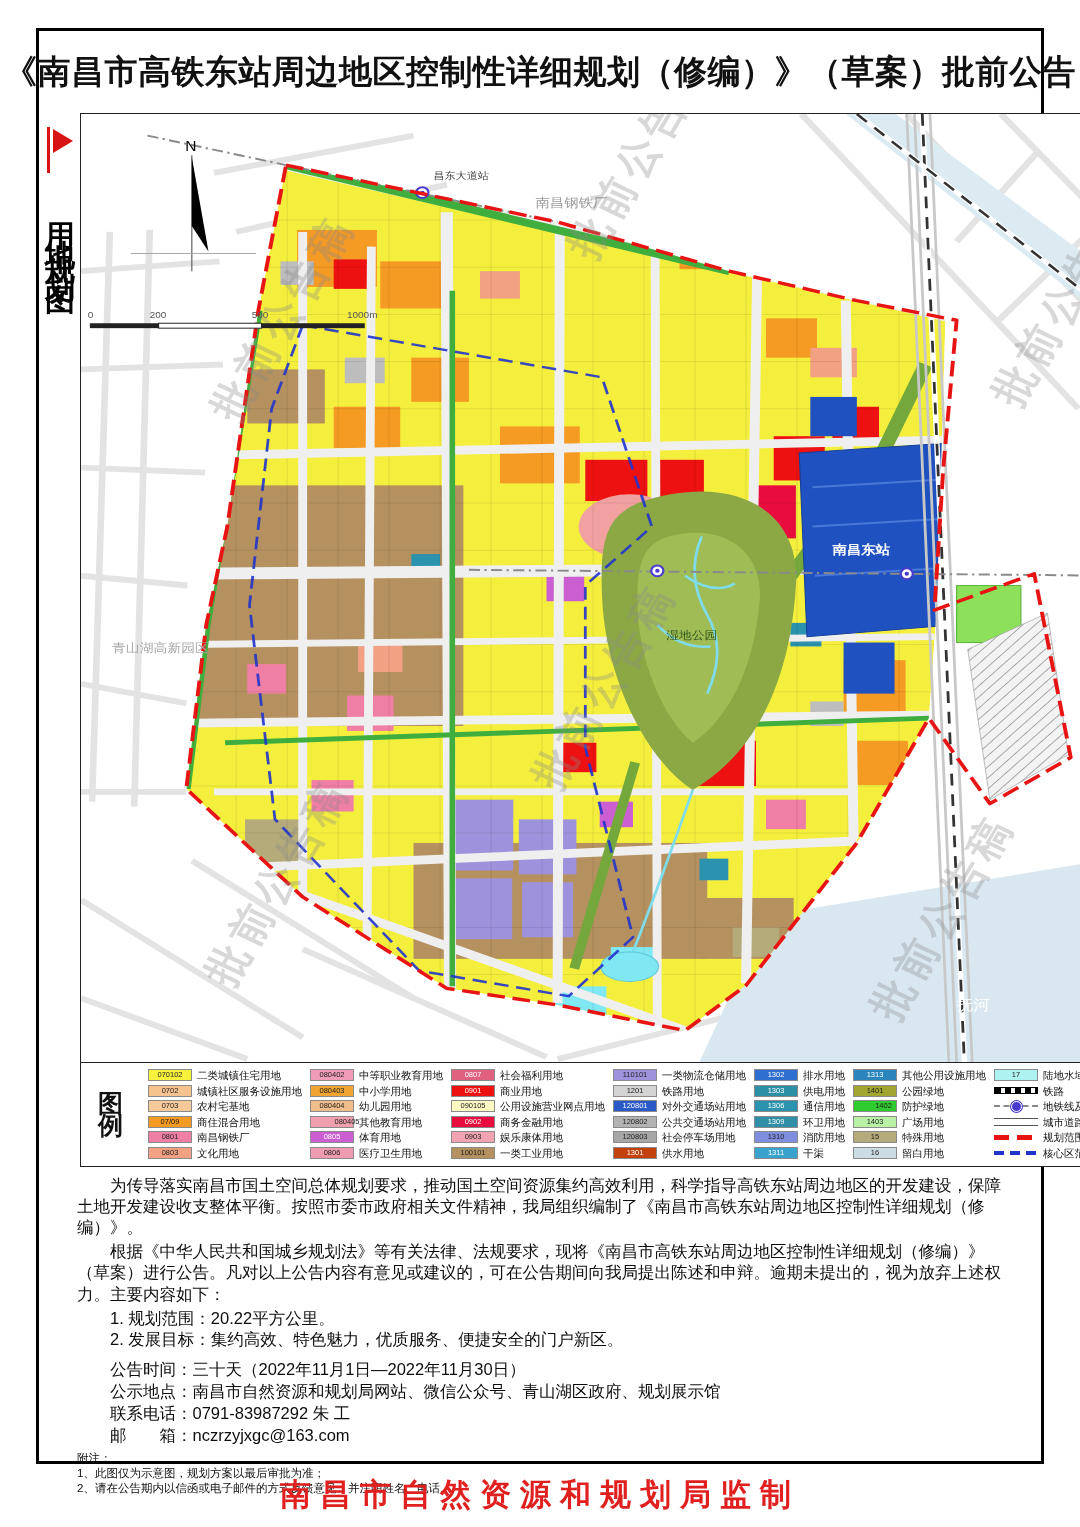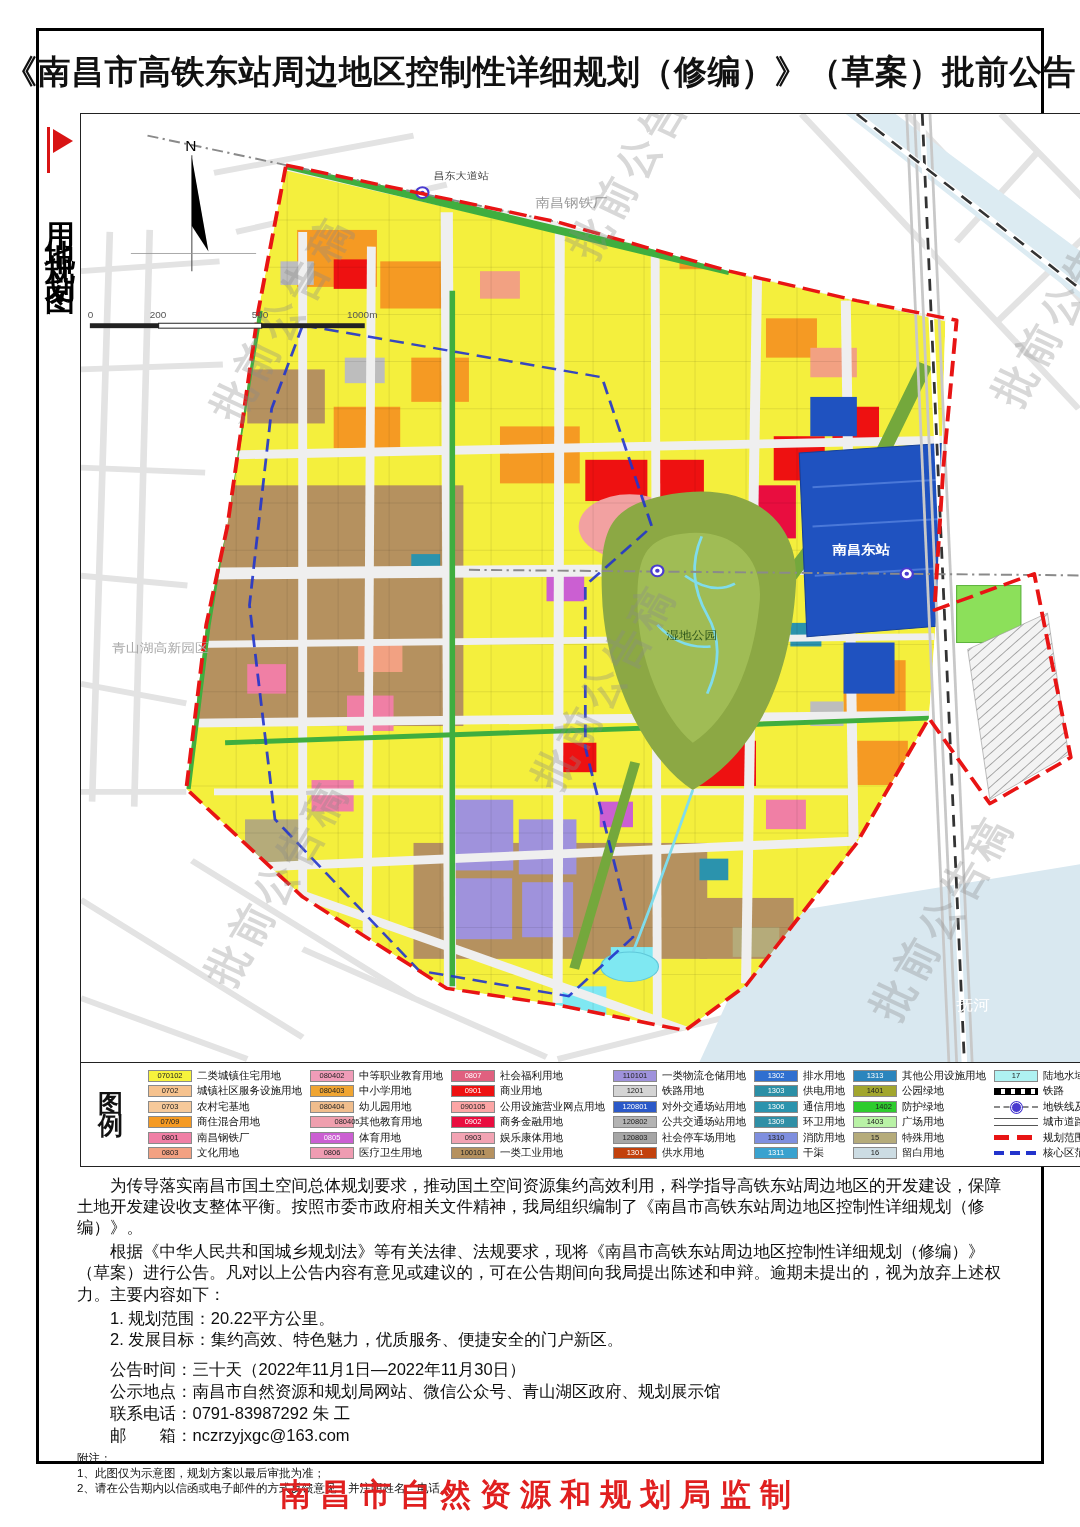--- a/index.html
+++ b/index.html
@@ -17,21 +17,21 @@
   .sidebar-label{writing-mode:vertical-rl;text-orientation:upright;font-size:30px;font-weight:600;
         letter-spacing:16px;color:#000;}
   .map-frame{flex:1;border:1px solid #222;margin-right:6px;box-sizing:border-box;}
   .map-area{height:948px;position:relative;background:#fff;overflow:hidden;}
   .map-area svg{display:block;width:100%;height:100%;}
   .legend{border-top:1px solid #222;height:104px;display:flex;box-sizing:border-box;padding:6px 8px 4px 10px;gap:6px;background:#fff;}
   .legend-heading{writing-mode:vertical-rl;text-orientation:upright;font-size:25px;font-weight:700;
         letter-spacing:20px;margin:4px 14px 0 4px;}
   .legend-cols{flex:1;display:flex;gap:8px;}
   .legend-col{flex:1;display:flex;flex-direction:column;gap:2.5px;}
-  .legend-row{display:flex;align-items:center;gap:5px;height:13px;}
+  .legend-row{display:flex;gap:5px;height:13px;}
   .swatch{width:44px;height:12px;border:.5px solid #8a8a8a;box-sizing:border-box;display:flex;
         align-items:center;justify-content:center;font-size:7.5px;line-height:1;flex:0 0 44px;}
   .legend-label{font-size:10.5px;white-space:nowrap;}
   .sym{width:44px;height:12px;flex:0 0 44px;position:relative;display:flex;align-items:center;}
   .sym-railway i{display:block;width:100%;height:5px;background:repeating-linear-gradient(90deg,#000 0 6px,#fff 6px 10px);border:1px solid #000;}
   .sym-metro i{display:block;width:100%;border-top:2px dashed #8a8a8a;}
   .sym-metro u{position:absolute;left:17px;top:1px;width:9px;height:9px;border-radius:50%;
         background:#4a3bd0;border:1.5px solid #fff;box-shadow:0 0 0 1px #4a3bd0;}
   .sym-road i{display:block;width:100%;height:6px;border-top:1.2px solid #555;border-bottom:1.2px solid #555;}
   .sym-plan i{display:block;width:100%;height:5px;
@@ -382,21 +382,21 @@
               <div class="legend-col">
                 <div class="legend-row">
                   <span class="swatch" style="background: rgb(224, 96, 127); color: rgb(255, 255, 255);">0807</span>
                   <span class="legend-label">社会福利用地</span>
                 </div>
                 <div class="legend-row">
                   <span class="swatch" style="background: rgb(238, 17, 17); color: rgb(255, 255, 255);">0901</span>
                   <span class="legend-label">商业用地</span>
                 </div>
                 <div class="legend-row">
-                  <span class="swatch" style="background: #fca5a5; color: rgb(34, 34, 34);">090105</span>
+                  <span class="swatch" style="background: #fef9c3; color: rgb(34, 34, 34);">090105</span>
                   <span class="legend-label">公用设施营业网点用地</span>
                 </div>
                 <div class="legend-row">
                   <span class="swatch" style="background: rgb(233, 13, 63); color: rgb(255, 255, 255);">0902</span>
                   <span class="legend-label">商务金融用地</span>
                 </div>
                 <div class="legend-row">
                   <span class="swatch" style="background: rgb(242, 163, 179); color: rgb(34, 34, 34);">0903</span>
                   <span class="legend-label">娱乐康体用地</span>
                 </div>

